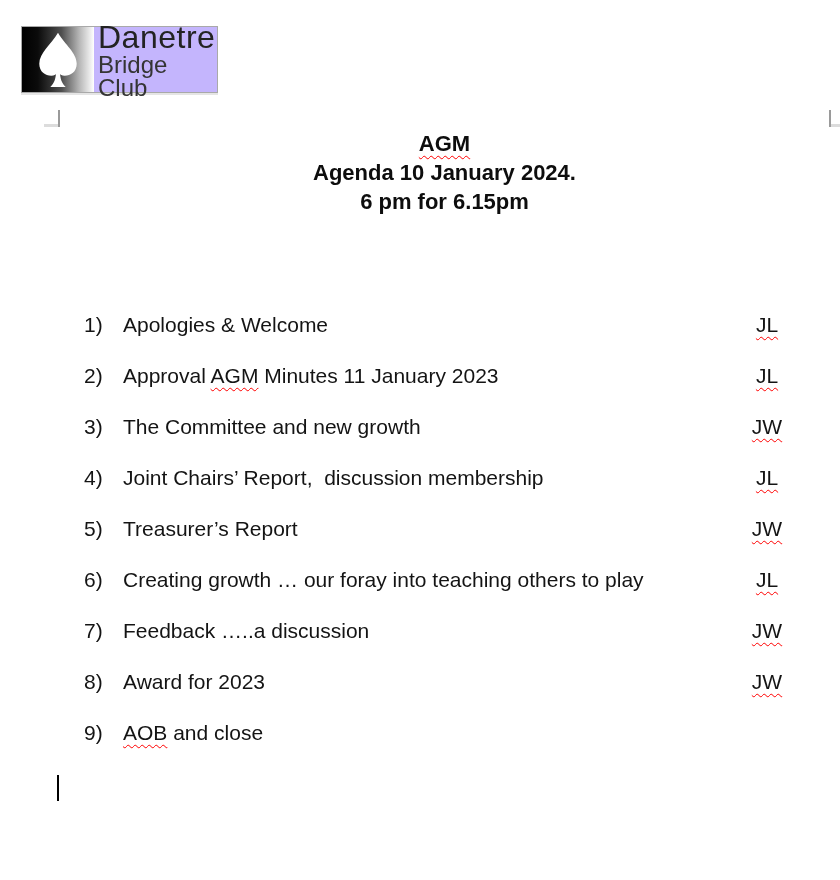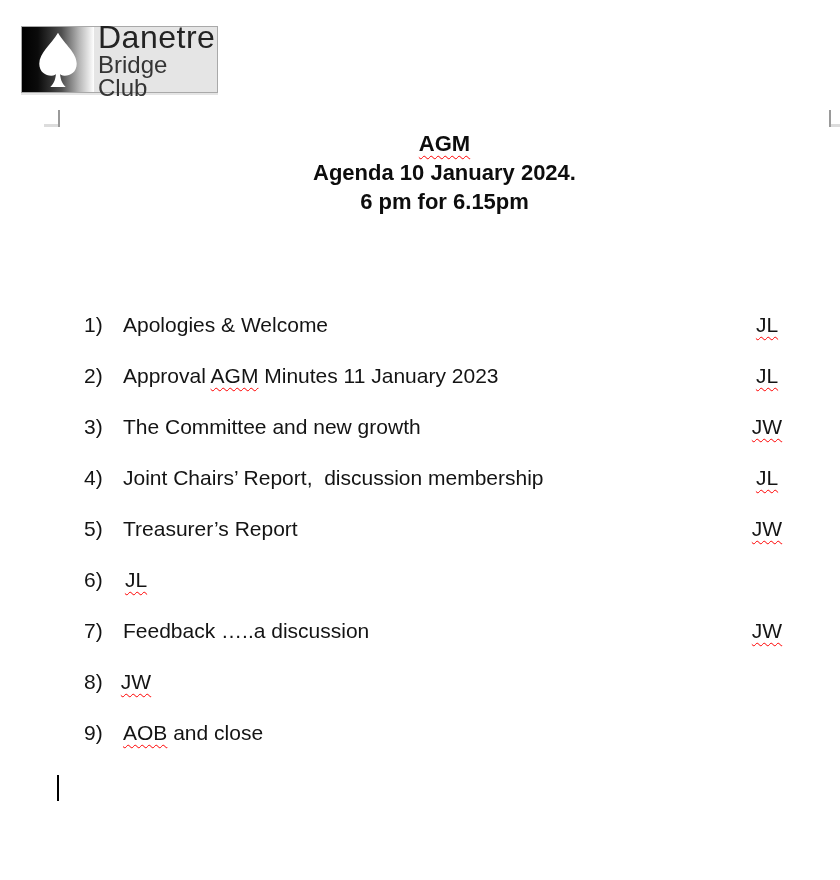--- a/index.html
+++ b/index.html
@@ -13,21 +13,21 @@
     color: #1a1a1a;
   }
 
   
   .logo {
     position: absolute;
     left: 21px; top: 26px;
     width: 195px; height: 65px;
     border: 1px solid #a9a9a9;
     box-shadow: 0 2px 0 rgba(0,0,0,0.10);
-    background: #e5e5e5;
+    background: #c4b5fd;
     display: flex;
     align-items: stretch;
   }
   .logo-spade-panel {
     width: 72px;
     flex: none;
     background: linear-gradient(90deg, #000 0%, #0b0b0b 22%, #4f4f4f 55%, #b8b8b8 80%, #ffffff 100%);
     display: flex;
     align-items: center;
     justify-content: center;
@@ -154,31 +154,33 @@
     </div>
 
     <div class="row">
       <span class="row-num">5)</span>
       <span class="row-text"><span>Treasurer’s Report</span><span class="sq"></span><span></span></span>
       <span class="row-initials"><span class="sq">JW</span></span>
     </div>
 
     <div class="row">
       <span class="row-num">6)</span>
+      <span class="row-text"><span>Creating growth … our foray into teaching others to play</span><span class="sq"></span><span></span></span>
       <span class="row-initials"><span class="sq">JL</span></span>
     </div>
 
     <div class="row">
       <span class="row-num">7)</span>
       <span class="row-text"><span>Feedback …..a discussion</span><span class="sq"></span><span></span></span>
       <span class="row-initials"><span class="sq">JW</span></span>
     </div>
 
     <div class="row">
       <span class="row-num">8)</span>
+      <span class="row-text"><span>Award for 2023</span><span class="sq"></span><span></span></span>
       <span class="row-initials"><span class="sq">JW</span></span>
     </div>
 
     <div class="row">
       <span class="row-num">9)</span>
       <span class="row-text"><span></span><span class="sq">AOB</span><span> and close</span></span>
       <span class="row-initials"><span class="sq"></span></span>
     </div>
 
   </div>

